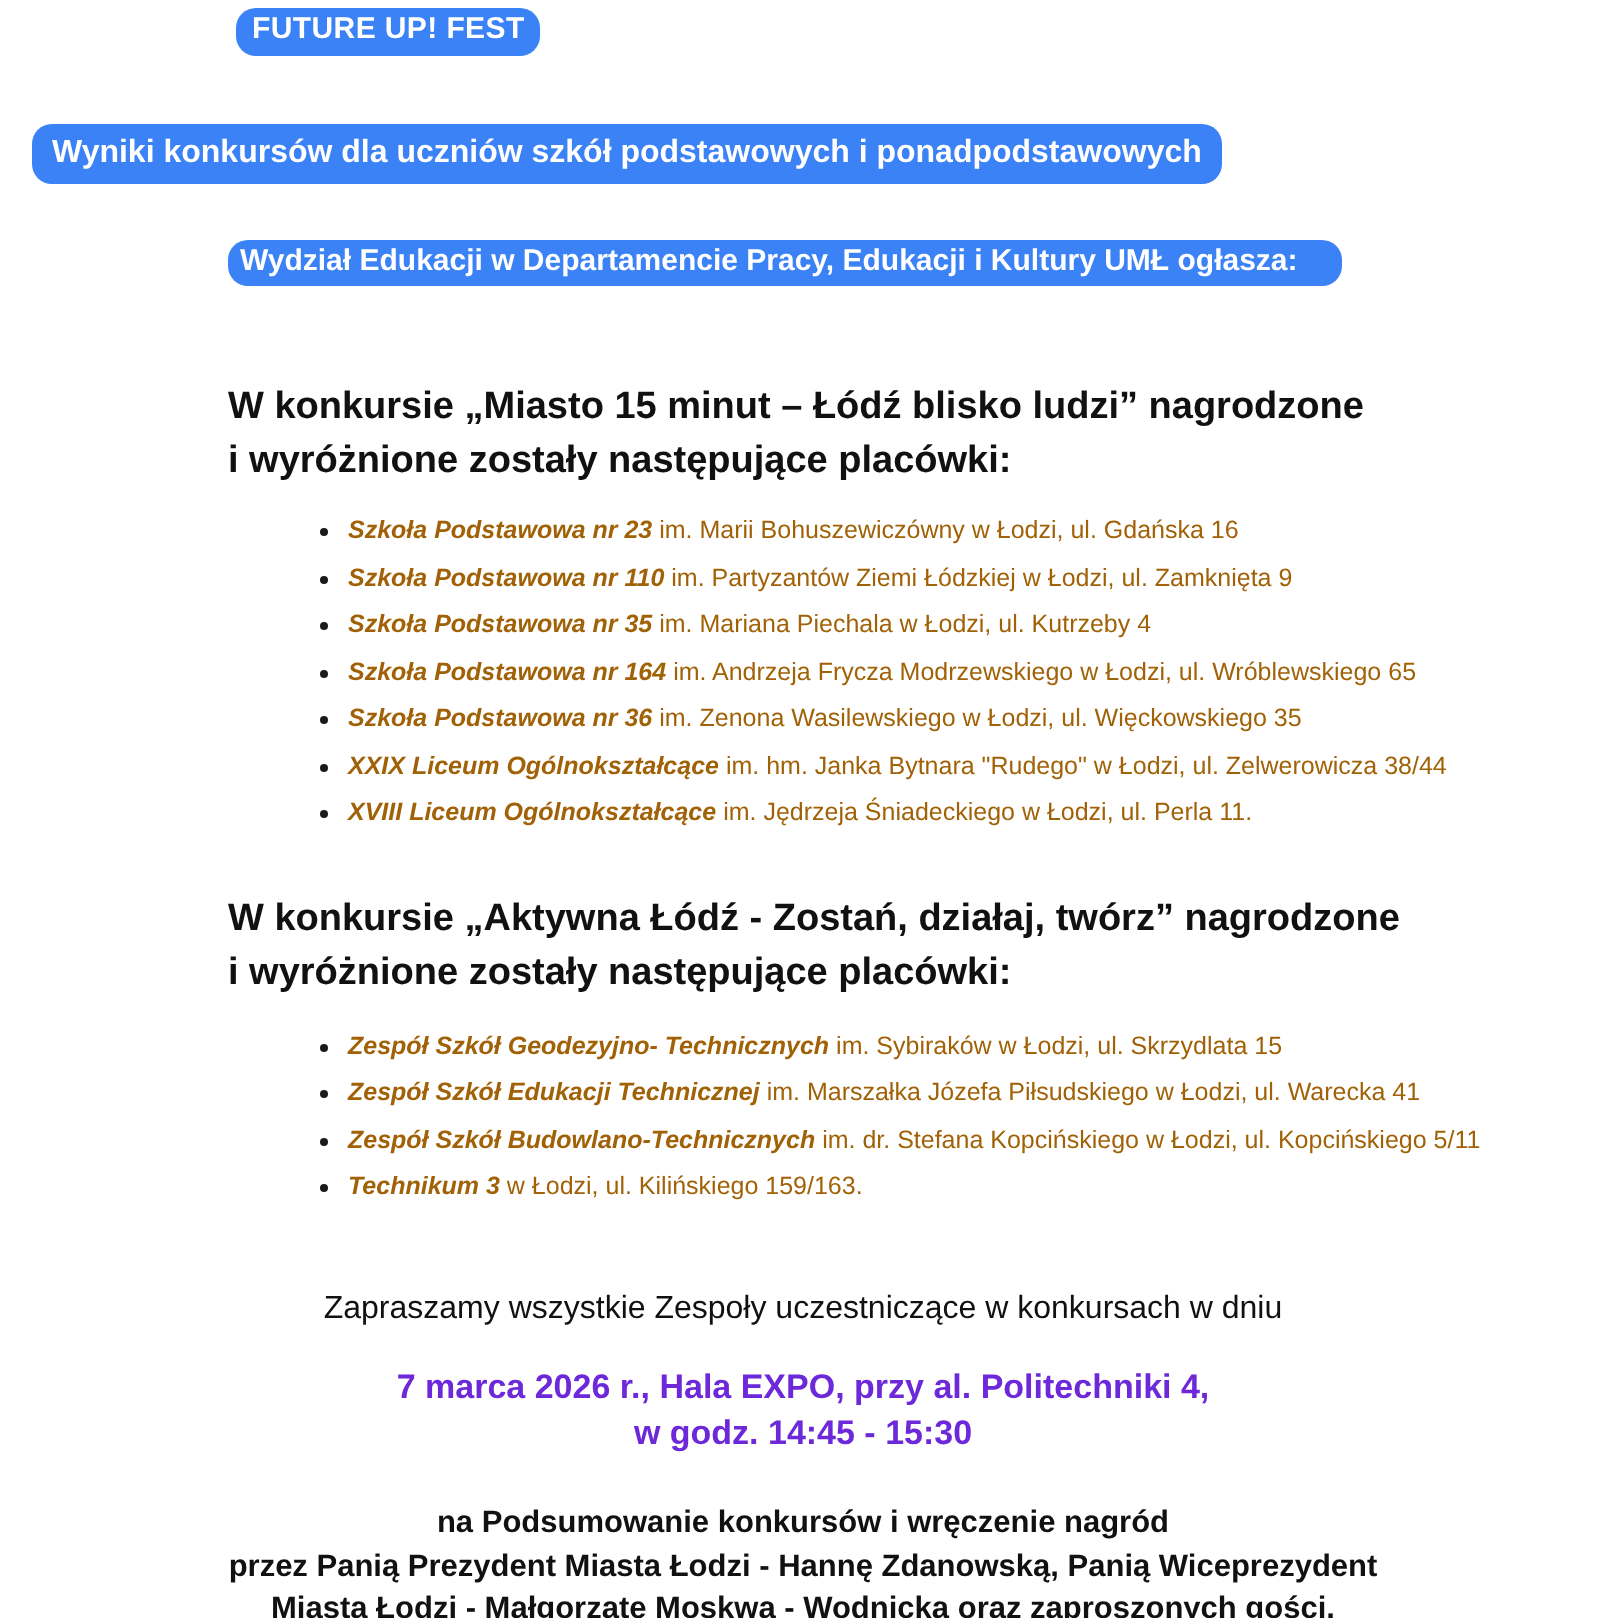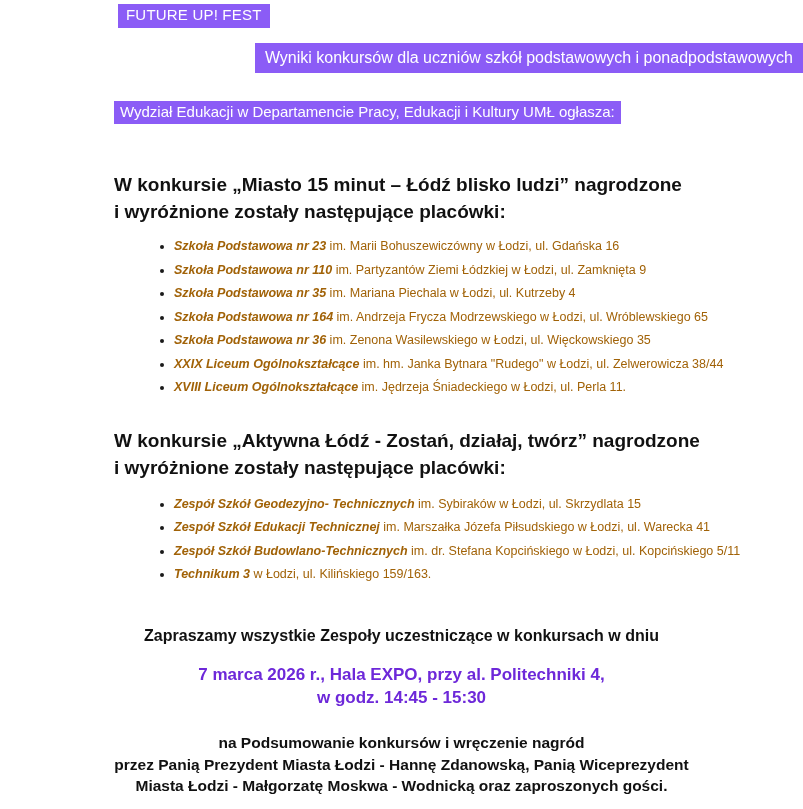--- a/index.html
+++ b/index.html
@@ -18,57 +18,58 @@
   }
   .page {
     width: 803px;
     height: 809px;
     position: relative;
     padding: 0;
   }
 
   
   .banner {
-    background: #8b5cf6;
+    background: #3b82f6;
     color: #ffffff;
-    font-weight: normal;
+    font-weight: bold;
     display: inline-block;
+    border-radius: 10px;
   }
 
   .row-festival {
     margin: 0;
     padding: 4px 0 0 0;
     text-align: left;
     padding-left: 118px;
   }
   .row-festival .banner {
     font-size: 15px;
     letter-spacing: 0.2px;
     padding: 3px 8px 4px 8px;
     line-height: 1.1;
   }
 
   .row-results {
-    margin-top: 15px;
-    padding-left: 0;
-    text-align: right;
+    margin-top: 34px;
+    padding-left: 16px;
+    text-align: left;
   }
   .row-results .banner {
     font-size: 16px;
     padding: 5px 10px 6px 10px;
     line-height: 1.2;
   }
 
   .row-announce {
     margin-top: 28px;
     padding-left: 114px;
   }
   .row-announce .banner {
     font-size: 15px;
-    padding: 2px 6px 3px 6px;
+    padding: 2px 22px 3px 6px;
     line-height: 1.25;
   }
 
   
   .section-heading {
     margin-top: 48px;
     padding-left: 114px;
     padding-right: 60px;
     font-size: 19px;
     font-weight: bold;
@@ -114,21 +115,21 @@
   }
   ul.list-2 {
     margin-top: 16px;
   }
 
   
   .invite {
     margin-top: 44px;
     text-align: center;
     font-size: 16px;
-    font-weight: bold;
+    font-weight: normal;
     line-height: 1.35;
     color: #111111;
   }
   .event {
     margin-top: 18px;
     text-align: center;
     font-size: 17px;
     font-weight: bold;
     line-height: 1.35;
     color: #6d28d9;

